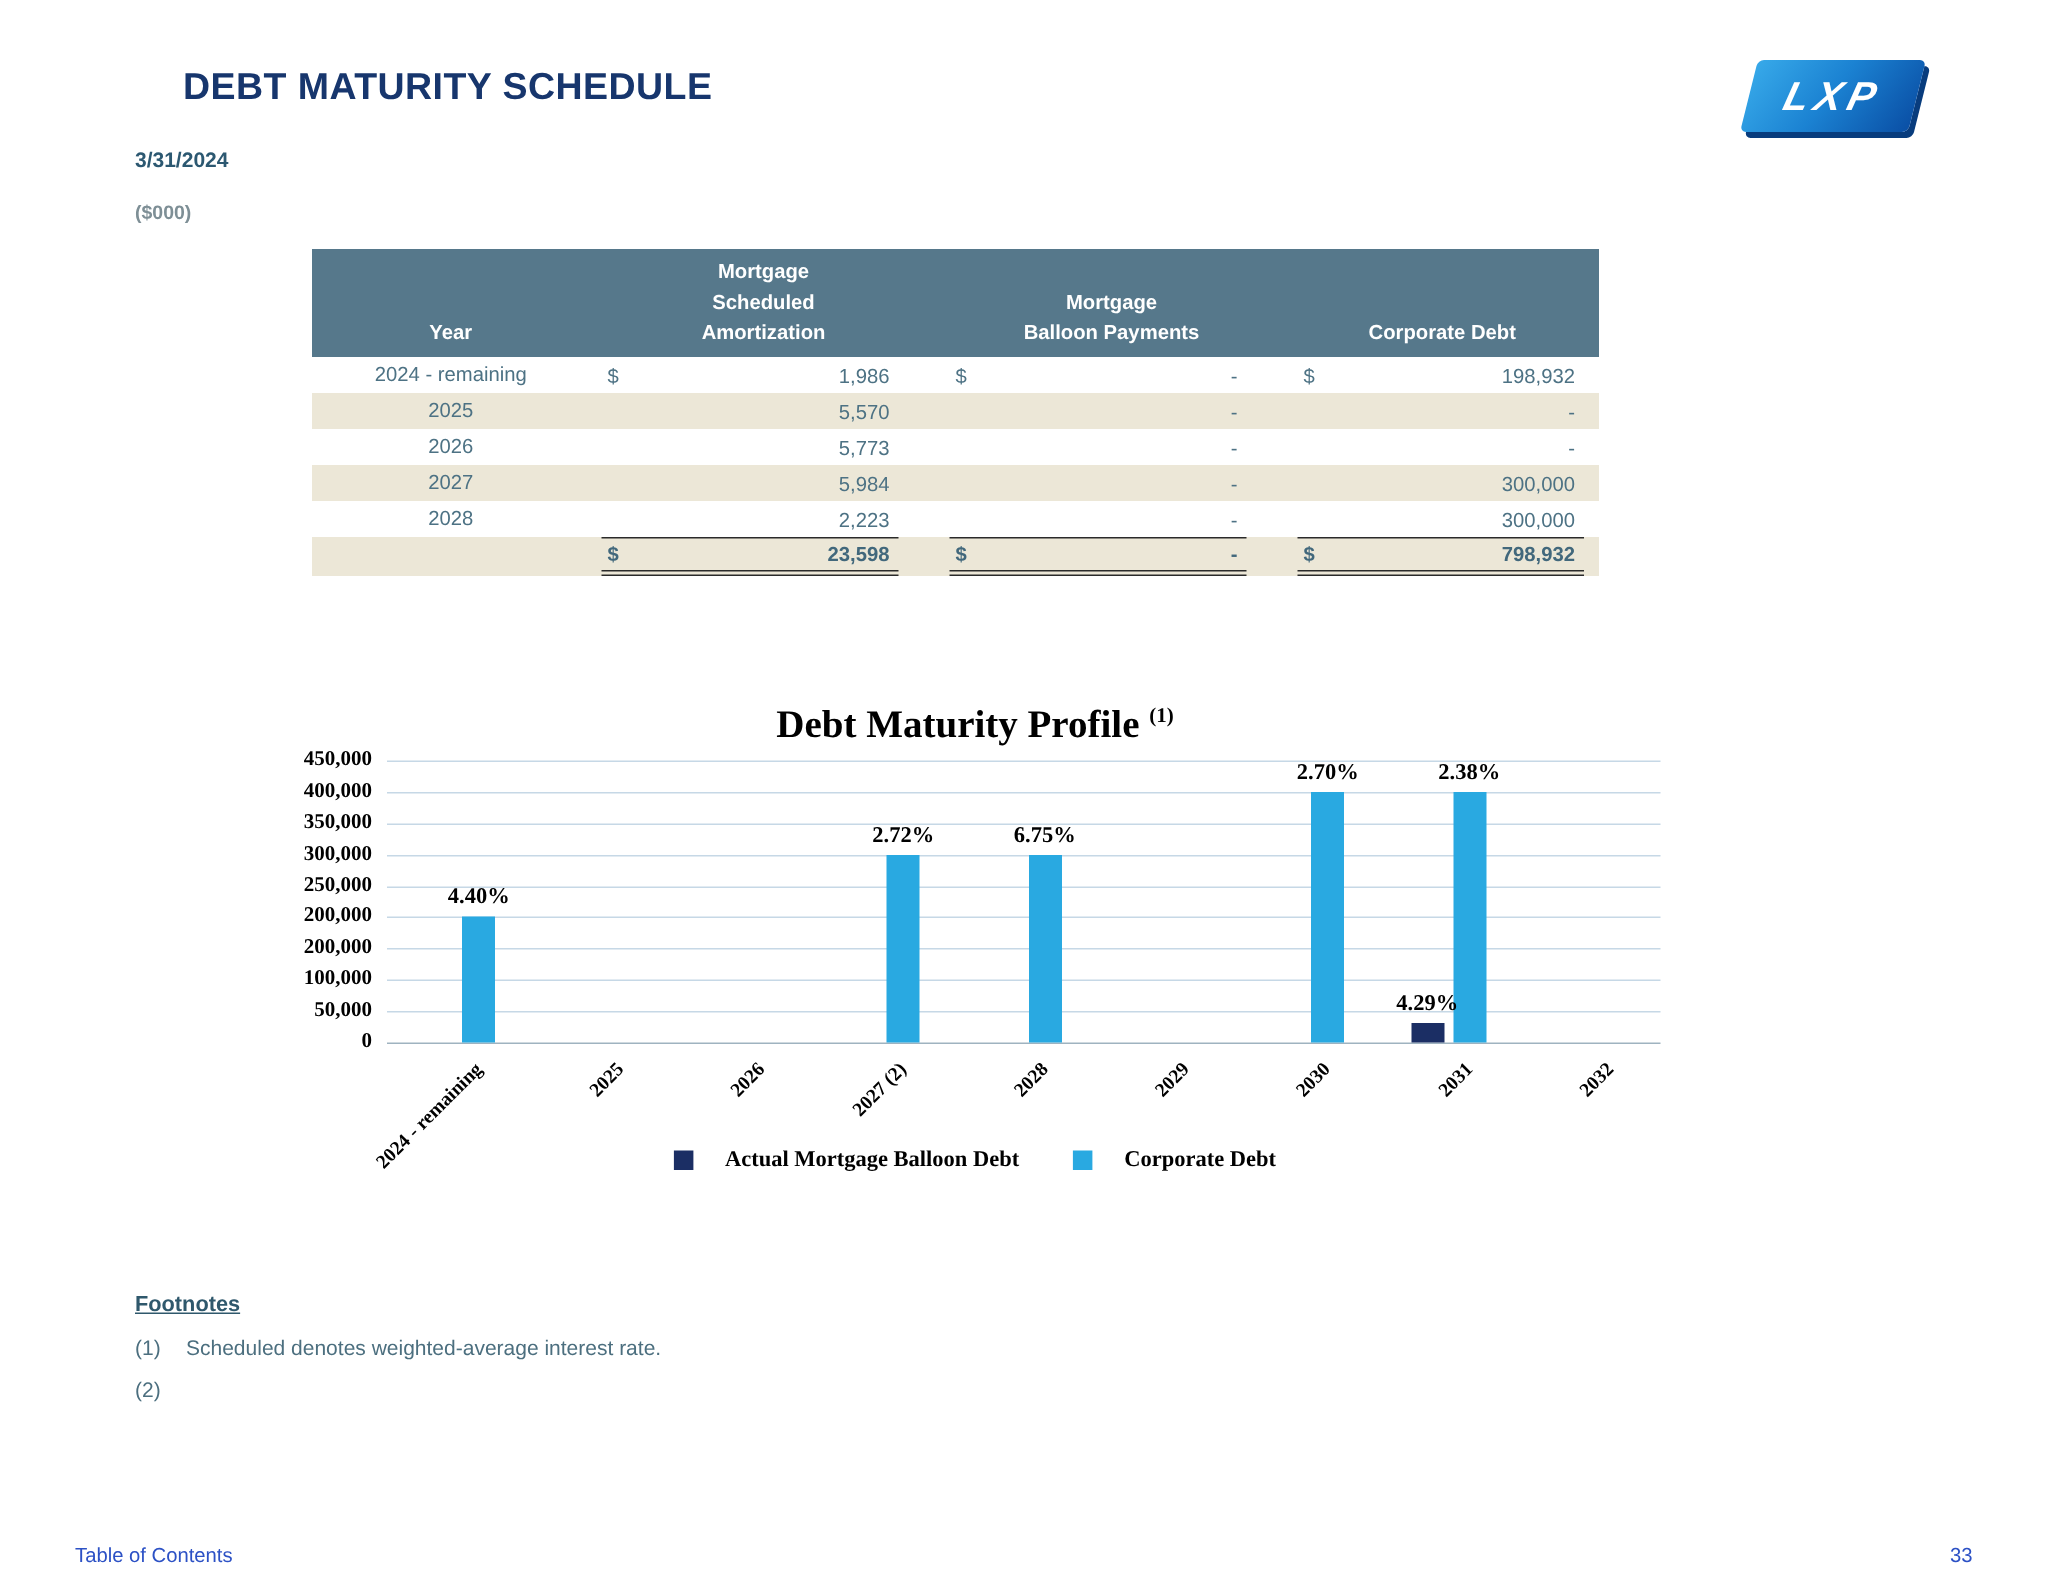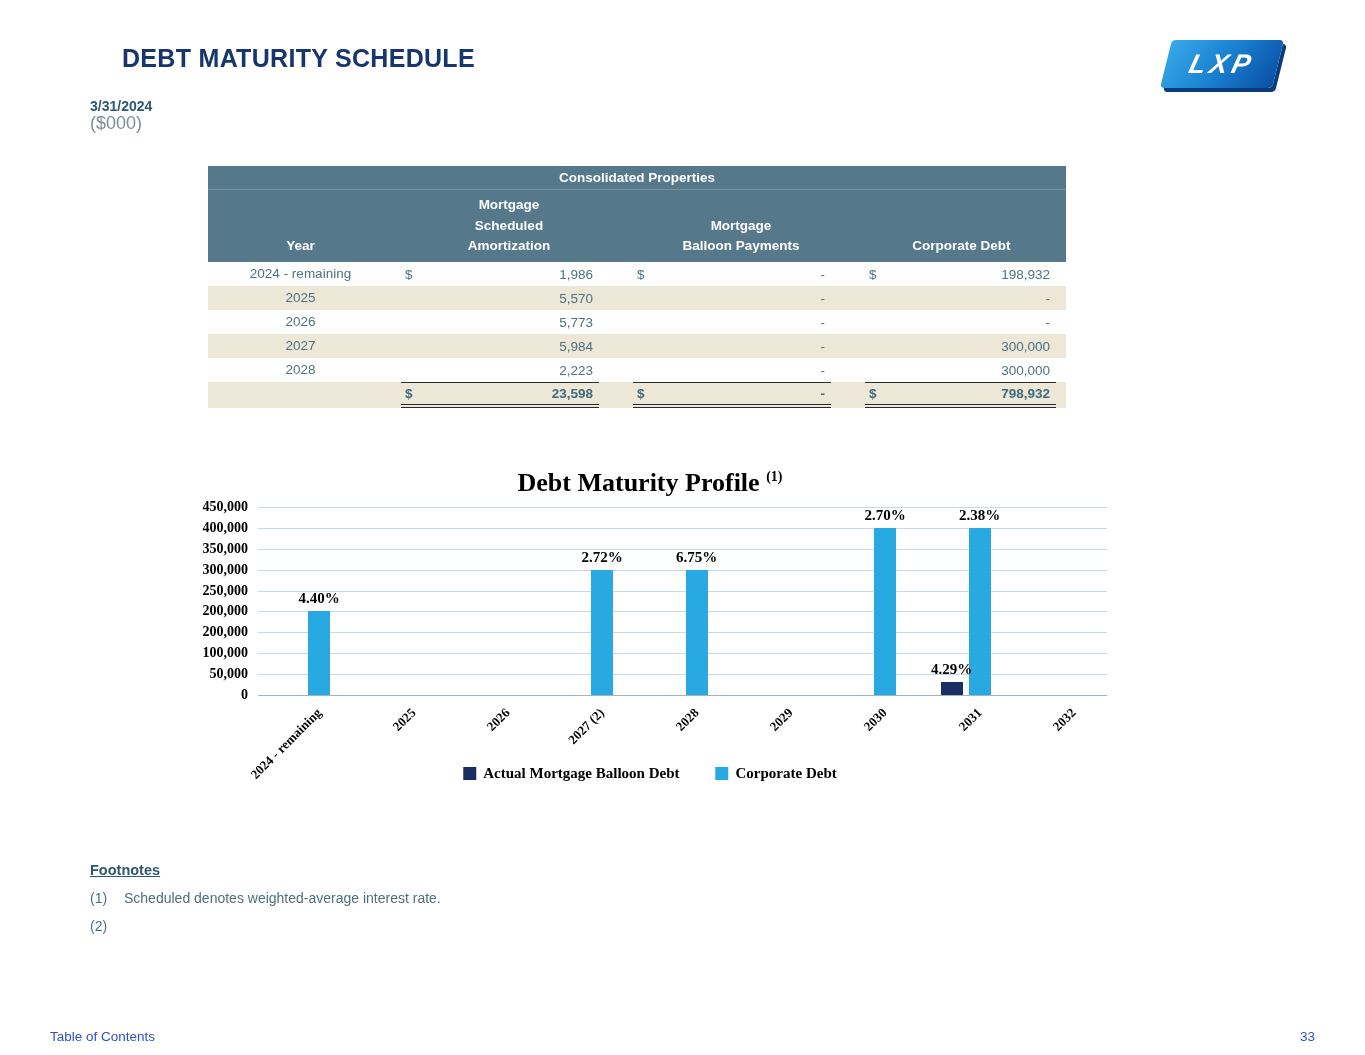--- a/index.html
+++ b/index.html
@@ -4,21 +4,21 @@
 <style>
   * { margin:0; padding:0; box-sizing:border-box; }
   body { background:#ffffff; }
   .page {
     position:relative; width:1365px; height:1055px; background:#ffffff;
     font-family:"Liberation Sans", sans-serif; overflow:hidden;
   }
   
   .doc-title { position:absolute; left:90px; top:44px; font-size:25px; font-weight:800; letter-spacing:0.3px; color:#17366d;margin-left:32px; }
   .doc-date  { position:absolute; left:90px; top:98px; font-size:14px; font-weight:700; color:#2c5871; }
-  .doc-units { position:absolute; left:90px; top:113px; font-size:18px; color:#7e8f96; }
+  .doc-units { position:absolute; left:90px; top:134px; font-size:13px; color:#7e8f96;font-weight:bold; }
   .logo {
     position:absolute; left:1166px; top:40px; width:112px; height:48px;
     transform:skewX(-14deg); border-radius:4px;
     background:linear-gradient(118deg,#37a9e9 0%, #1b82d2 48%, #0a4fa5 100%);
     box-shadow:4px 4px 0 #083c7d;
     display:flex; align-items:center; justify-content:center;
   }
   .logo-text { color:#ffffff; font-weight:800; font-style:italic; font-size:27px; letter-spacing:4px; }
 
   
@@ -50,21 +50,21 @@
   .chart { position:absolute; left:190px; top:468px; width:920px; height:340px; font-family:"Liberation Serif", serif; color:#000; }
   .chart-title { position:absolute; top:0; left:0; right:0; text-align:center; font-size:26px; font-weight:700; }
   .chart-title sup { font-size:14px; font-weight:700; }
   .gridline { position:absolute; left:68px; width:849px; height:1px; background:#c6d8e6; }
   .gridline.zero { background:#9fb3c0; }
   .ylab { position:absolute; left:0; width:58px; text-align:right; font-size:14px; font-weight:700; line-height:18px; }
   .bar { position:absolute; width:22px; }
   .pct { position:absolute; transform:translateX(-50%); font-size:15px; font-weight:700; white-space:nowrap; }
   .xlab { position:absolute; transform:rotate(-45deg); transform-origin:top right; font-size:13px; font-weight:700; white-space:nowrap; }
   .legend { position:absolute; left:50%; transform:translateX(-50%); display:flex; gap:36px; align-items:center; font-size:15px; font-weight:700; }
-  .lg-item { display:flex; align-items:center; gap:7px; }
+  .lg-item { display:flex; align-items:center; gap:21px; }
   .lg-swatch { width:13px; height:13px; display:inline-block; }
 
   
   .footnotes { position:absolute; left:90px; top:862px; font-size:14px; color:#4c6f7f; width:800px; }
   .fn-head { font-weight:700; text-decoration:underline; color:#2f586c; font-size:14.5px; margin-bottom:10px; }
   .fn-item { display:flex; margin-bottom:6px; line-height:1.55; }
   .fn-num { width:34px; flex:none; }
   .fn-text { white-space:pre-line; }
 
   
@@ -78,21 +78,20 @@
 
   <div class="doc-title">DEBT MATURITY SCHEDULE</div>
   <div class="doc-date">3/31/2024</div>
   <div class="doc-units">($000)</div>
 
   <div class="logo">
     <span class="logo-text">LXP</span>
   </div>
 
   <div class="dtable">
-    <div class="band">Consolidated Properties</div>
     <div class="thead">
       <div class="hc">Year</div>
       <div class="hc">Mortgage
 Scheduled
 Amortization</div>
       <div class="hc">Mortgage
 Balloon Payments</div>
       <div class="hc">Corporate Debt</div>
     </div>
     <div>

